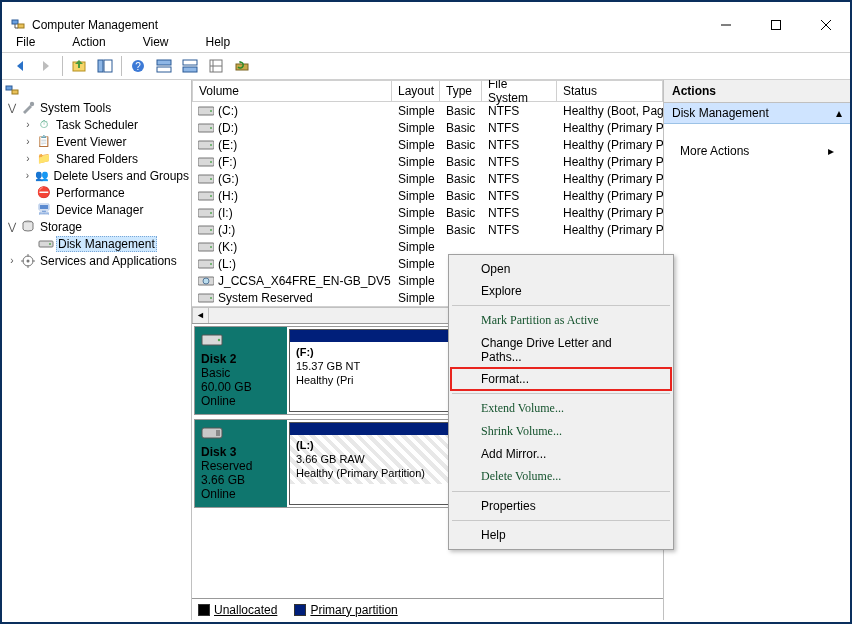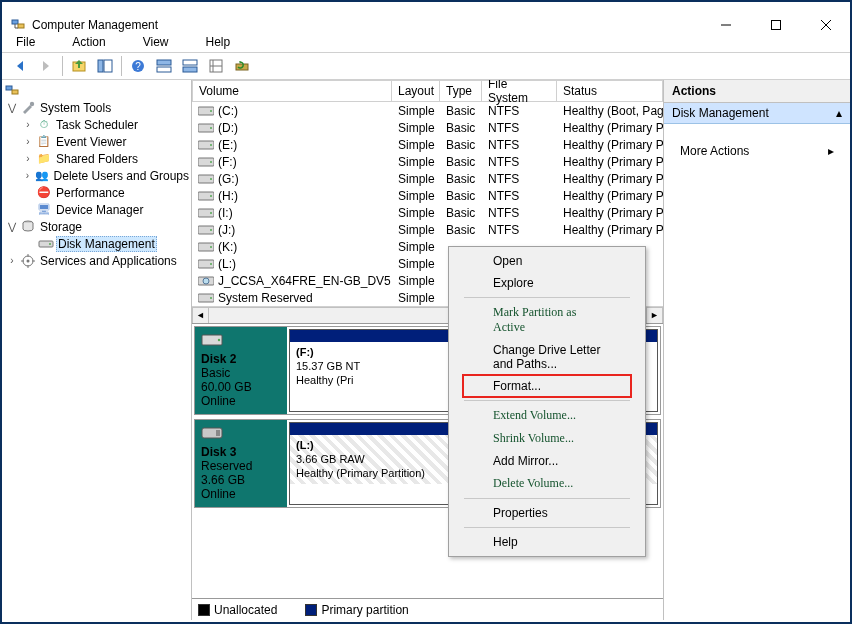--- a/index.html
+++ b/index.html
@@ -56,31 +56,31 @@
   
   .diskpane { border-top:1px solid #999; padding:2px; display:flex; flex-direction:column; gap:4px; flex:1; overflow:hidden;}
   .diskrow { border:1px solid #999; display:flex; min-height:82px; }
   .diskhead { width:92px; padding:6px 6px; border-right:none; background:#0f766e;}
   .diskhead .dicon{width:20px;height:16px;display:inline-block;}
   .partarea { flex:1; display:flex; gap:2px; padding:2px;}
   .partition { border:1px solid #555; flex:1; display:flex; flex-direction:column; }
   .pbar { height:12px; background:#001f7a; }
   .pbody { padding:4px 6px; font-size:11px; line-height:1.25;}
   .hatched { background: repeating-linear-gradient(45deg,#e8e8e8 0 4px,#fff 4px 8px);}
-  .legend { height:22px; display:flex; gap:28px; align-items:center; padding:2px 6px; border-top:1px solid #999;}
+  .legend { height:22px; display:flex; gap:17px; align-items:center; padding:2px 6px; border-top:1px solid #999;text-decoration:underline;}
   .swatch{width:12px;height:12px;display:inline-block;border:1px solid #333;margin-right:4px;vertical-align:middle;}
   
   .actionpane .ahdr { background:#f0f0f0; padding:4px 8px; font-weight:bold; border-bottom:1px solid #c0c0c0;}
   .actionpane .asec { background:#cfe4ff; padding:3px 8px; border-bottom:1px solid #9cc2e6; display:flex; justify-content:space-between;}
   .actionpane .aitem { padding:20px 16px; display:flex; justify-content:space-between;}
   
   .ctxmenu {
-    position:absolute; left:446px; top:244px; width:198px;
+    position:absolute; left:446px; top:252px; width:226px;
     background:#f0f0f0; border:1px solid #a0a0a0; box-shadow:2px 2px 4px rgba(0,0,0,0.25);
-    padding:3px 14px; z-index:50;
+    padding:3px 2px; z-index:50;
   }
   .ctxitem { padding:4px 26px 4px 30px; font-size:12px; }
   .ctxitem.disabled{color:#14532d;font-family:Liberation Serif, serif;}
   .ctxsep{height:1px;background:#c8c8c8;margin:3px 1px;}
   .ctxitem.highlighted { outline:2px solid #e9241e; outline-offset:-1px; }
   
   svg { display:block; }
 </style>
 </head>
 <body>

